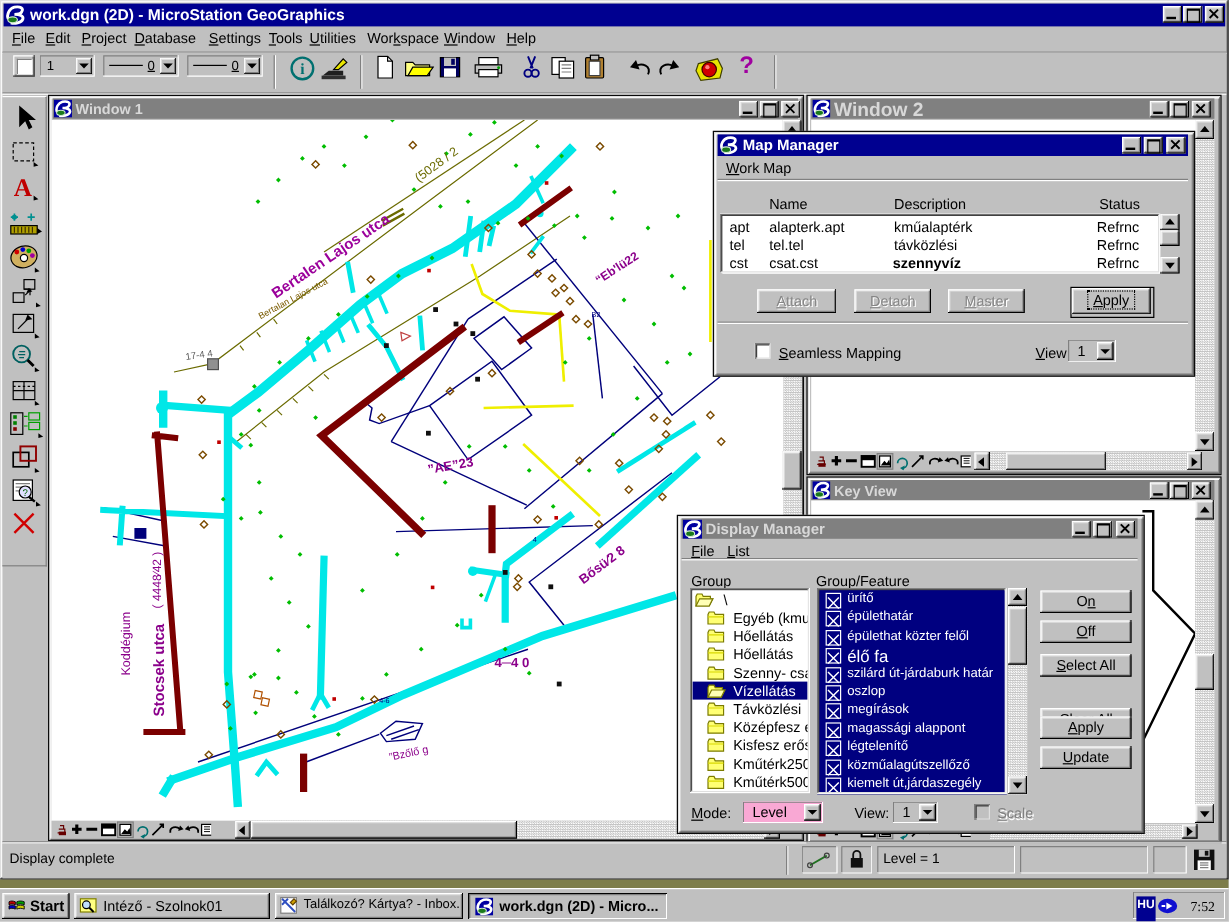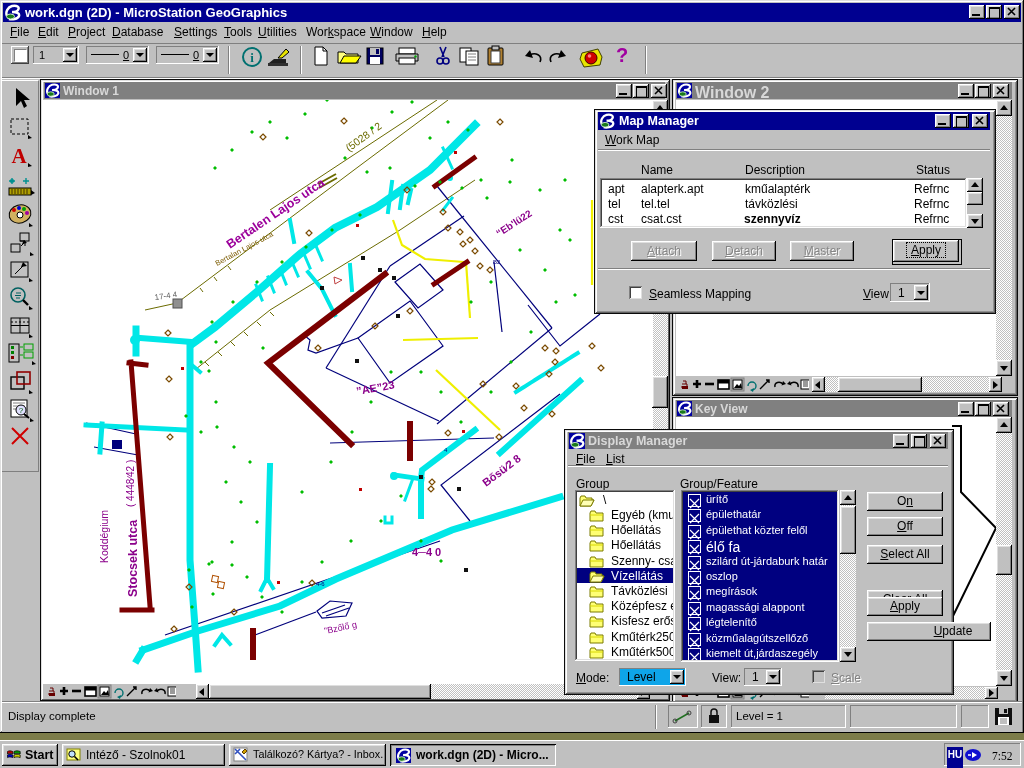--- a/index.html
+++ b/index.html
@@ -831,23 +831,23 @@
       </div>
 <div class="ab btn" style="left:840px;top:506px;width:16px;height:48px;"></div>
 <div class="ab btn" style="left:840px;top:647px;width:16px;height:15px;">
         <div class="arr ab" style="left:4px;top:5px;border-left:4px solid transparent;border-right:4px solid transparent;border-top:5px solid #000;"></div>
       </div>
 <div class="ab btn" style="left:867px;top:492px;width:76px;height:19px;line-height:18px;">O<span class="u">n</span></div>
 <div class="ab btn" style="left:867px;top:517px;width:76px;height:19px;line-height:18px;"><span class="u">O</span>ff</div>
 <div class="ab btn" style="left:867px;top:545px;width:76px;height:19px;line-height:18px;"><span class="u">S</span>elect All</div>
 <div class="ab btn" style="left:867px;top:570px;width:76px;height:19px;line-height:18px;margin-top:20px;"><span class="u">C</span>lear All</div>
 <div class="ab btn" style="left:867px;top:597px;width:76px;height:19px;line-height:18px;"><span class="u">A</span>pply</div>
-<div class="ab btn" style="left:867px;top:622px;width:76px;height:19px;line-height:18px;padding-left:48px;"><span class="u">U</span>pdate</div>
+<div class="ab btn" style="left:867px;top:622px;width:76px;height:19px;line-height:18px;"><span class="u">U</span>pdate</div>
 <div class="ab t12" style="left:576px;top:671px;"><span class="u">M</span>ode:</div>
-<div class="ab sk1" style="left:619px;top:668px;width:67px;height:18px;background:#0ea5e9;">
+<div class="ab sk1" style="left:619px;top:668px;width:67px;height:18px;background:#f9a8d4;">
         <span class="ab" style="left:8px;top:2px;font-size:12px;">Level</span>
         <div class="ab btn" style="left:51px;top:2px;width:14px;height:14px;">
           <div class="arr ab" style="left:3px;top:5px;border-left:4px solid transparent;border-right:4px solid transparent;border-top:4px solid #000;"></div>
         </div>
       </div>
 <div class="ab t12" style="left:712px;top:671px;">View:</div>
 <div class="ab sk1" style="left:744px;top:668px;width:38px;height:18px;background:#c0c0c0;">
         <span class="ab" style="left:8px;top:2px;font-size:12px;">1</span>
         <div class="ab btn" style="left:22px;top:2px;width:14px;height:14px;">
           <div class="arr ab" style="left:3px;top:5px;border-left:4px solid transparent;border-right:4px solid transparent;border-top:4px solid #000;"></div>

